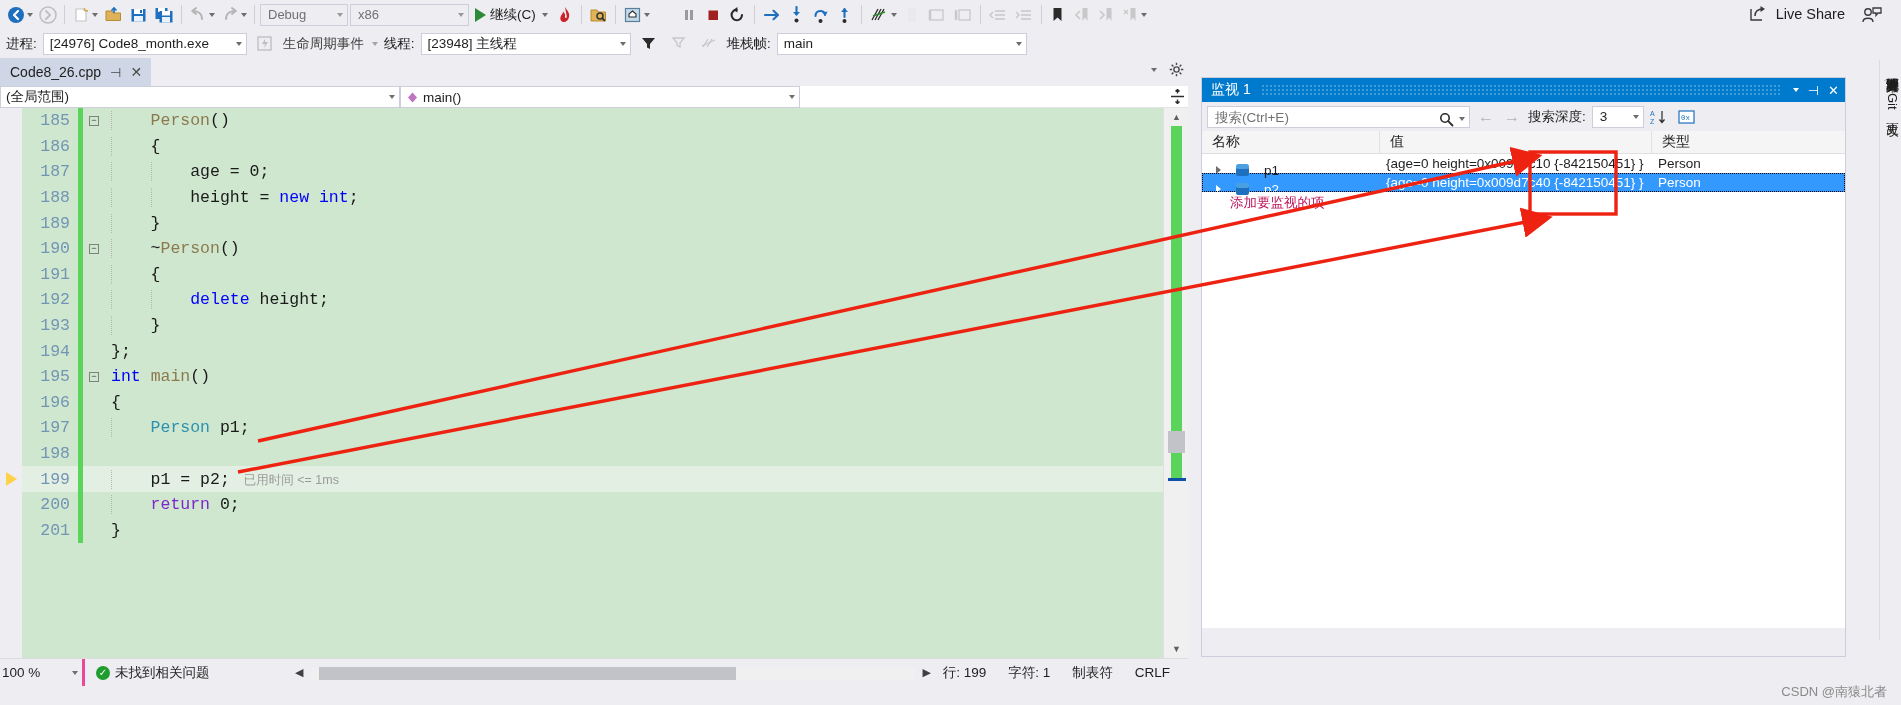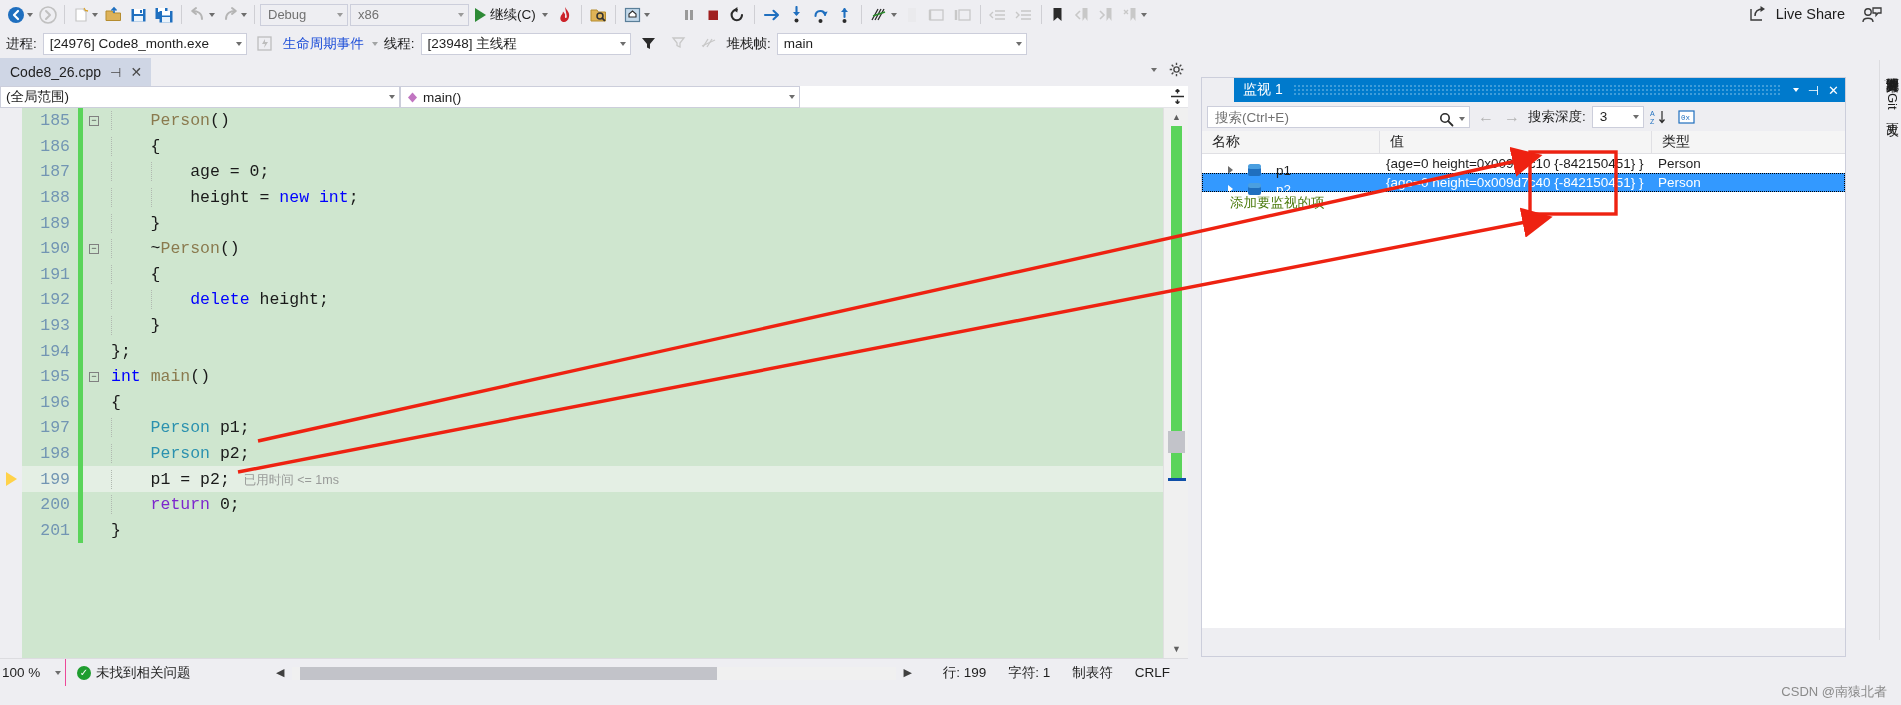--- a/index.html
+++ b/index.html
@@ -56,21 +56,21 @@
   .acct-icon { position: absolute; right: 18px; top: 6px; }
 
   
   .debugbar {
     position: absolute; left: 0; top: 29px; width: 1901px; height: 29px;
     background: #eeeef2;
     display: flex; align-items: center; gap: 6px;
     padding-left: 6px;
   }
   .db-label { font-size: 13.5px; color: #1e1e1e; white-space: nowrap; }
-  .db-label.dim { color: #1d4ed8; }
+  .db-label.dim { color: #404040; }
   .db-field {
     height: 22px; background: #fff; border: 1px solid #cccedb;
     display: flex; align-items: center; justify-content: space-between;
     padding: 0 4px 0 6px; font-size: 13.5px; color: #1e1e1e;
   }
   .db-field .caret-dn { border-top-color: #6d6d6d; }
 
   
   .tabrow {
     position: absolute; left: 0; top: 58px; width: 1188px; height: 28px;
@@ -169,22 +169,22 @@
     position: absolute; left: 4px; top: 323px; width: 17px; height: 22px; background: #c2c3c9;
   }
 
   
   .statusbar {
     position: absolute; left: 0; bottom: 19px; width: 1188px; height: 28px;
     background: #eeeef2; border-top: 1px solid #dcdce0;
     display: flex; align-items: center; font-size: 13.5px; color: #1e1e1e;
   }
   .zoom-box {
-    width: 66px; display: flex; align-items: center; justify-content: space-between;
-    padding: 0 4px 0 2px; height: 100%; border-right: 1px solid #ec4899;
+    width: 85px; display: flex; align-items: center; justify-content: space-between;
+    padding: 0 4px 0 2px; height: 100%; border-right: 3px solid #ec4899;
   }
   .err-ok {
     display: flex; align-items: center; gap: 5px; padding-left: 11px; width: 200px;
   }
   .ok-circle {
     width: 14px; height: 14px; border-radius: 50%; background: #1f9d2f;
     color: #fff; font-size: 10px; line-height: 14px; text-align: center;
   }
   .hscroll {
     position: relative; flex: 1; height: 16px; display: flex; align-items: center;
@@ -206,21 +206,21 @@
     display: block;
   }
   .vdock-sep { width: 14px; height: 1px; background: #c8c8cc; margin: 4px auto; }
   .watchwin {
     position: absolute; left: 1201px; top: 77px; width: 645px; height: 580px;
     background: #eeeef2; border: 1px solid #cccedb;
   }
   .watch-title {
     height: 24px; background: #007acc; color: #fff;
     display: flex; align-items: center; justify-content: flex-start;
-    padding: 0 6px 0 9px; font-size: 14px; margin-left: 32px;
+    padding: 0 6px 0 9px; font-size: 14px;
   }
   .wt-dots { flex: 1; margin: 0 10px; height: 12px;
     background-image: radial-gradient(#4aa3dc 1px, transparent 1.2px);
     background-size: 4px 4px; opacity: .85; }
   .wt-btns { display: flex; align-items: center; gap: 9px; font-size: 13px; }
   .watch-toolbar {
     height: 29px; display: flex; align-items: center; gap: 6px;
     padding: 0 5px; background: #eeeef2;
   }
   .w-search {
@@ -240,41 +240,41 @@
   .wg-head {
     display: flex; height: 23px; align-items: center;
     background: #f5f5f5; border-bottom: 1px solid #e0e0e4;
     font-size: 14px; color: #1e1e1e;
   }
   .wg-head > div { padding-left: 10px; border-right: 1px solid #e0e0e4; height: 100%; display: flex; align-items: center; }
   .wg-row {
     display: flex; height: 19px; align-items: center; font-size: 13.5px; color: #1e1e1e;
   }
   .wg-row.sel { background: #3399ff; color: #fff; outline: 1px dotted #000; outline-offset: -1px; }
-  .wg-c-name { flex: 0 0 178px; display: flex; align-items: center; gap: 15px; padding-left: 26px; margin-top: 13px; }
+  .wg-c-name { flex: 0 0 178px; display: flex; align-items: center; gap: 15px; padding-left: 14px; margin-top: 13px; }
   .wg-c-val  { flex: 0 0 272px; padding-left: 6px; white-space: nowrap; overflow: hidden; }
   .wg-c-type { flex: 1; padding-left: 6px; }
   .exp-tri {
     width: 0; height: 0;
     border-top: 4px solid transparent; border-bottom: 4px solid transparent;
     border-left: 5px solid #6d6d6d;
   }
   .wg-row.sel .exp-tri { border-left-color: #fff; }
   .obj-icon {
     width: 13px; height: 11px; position: relative; display: inline-block;
   }
   .obj-icon i {
     position: absolute; left: 0; top: 2px; width: 13px; height: 9px;
     background: #1f6fbf; border-radius: 2px; display: block;
   }
   .obj-icon i:after {
     content: ""; position: absolute; left: 0; top: -3px;
     width: 13px; height: 5px; background: #4a9fe0; border-radius: 3px;
   }
-  .addwatch { padding: 2px 0 0 28px; font-size: 13.5px; color: #4d7c0f; }
+  .addwatch { padding: 2px 0 0 28px; font-size: 13.5px; color: #be185d; }
 
   
   .annot { position: absolute; left: 0; top: 0; width: 1901px; height: 705px; pointer-events: none; }
 
   
   .watermark {
     position: absolute; right: 14px; bottom: 4px;
     font-size: 13px; color: #8a8a8a;
   }
 </style>
@@ -718,21 +718,20 @@
             <div class="fold-line"></div>
           </div>
           <div class="ctext"><span class="ind-guide" style="left: 6px;"></span><span class="plain">    </span><span class="type">Person</span><span class="plain"> p1;</span></div>
         </div>
         <div class="cline">
           <div class="lnum">198</div>
           <div class="chg-bar"></div>
           <div class="fold">
             <div class="fold-line"></div>
           </div>
-          <div class="ctext"><span class="ind-guide" style="left: 6px;"></span><span class="plain">    </span><span class="type">Person</span><span class="plain"> p2;</span></div>
         </div>
         <div class="cline current">
           <div class="yellow-arrow" style="margin-left: -19px;"></div>
           <div class="lnum">199</div>
           <div class="chg-bar"></div>
           <div class="fold">
             <div class="fold-line"></div>
           </div>
           <div class="ctext"><span class="ind-guide" style="left: 6px;"></span><span class="plain">    p1 = p2;</span><span class="elapsed">已用时间 &lt;= 1ms</span></div>
         </div>

